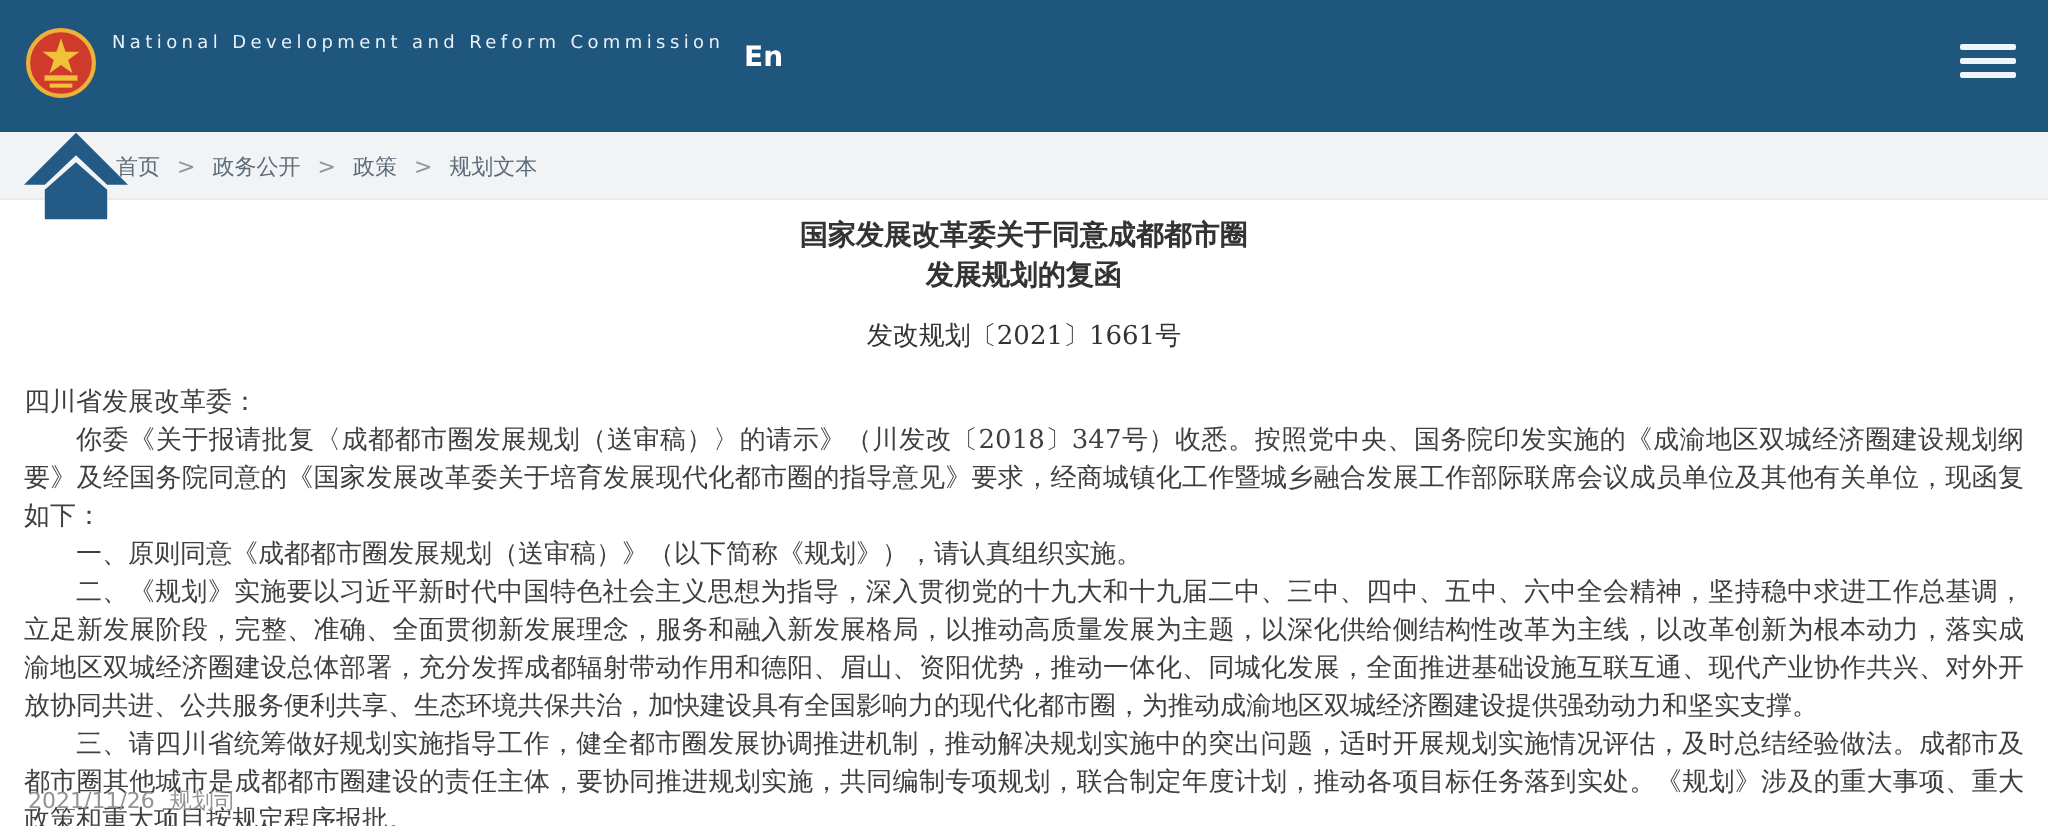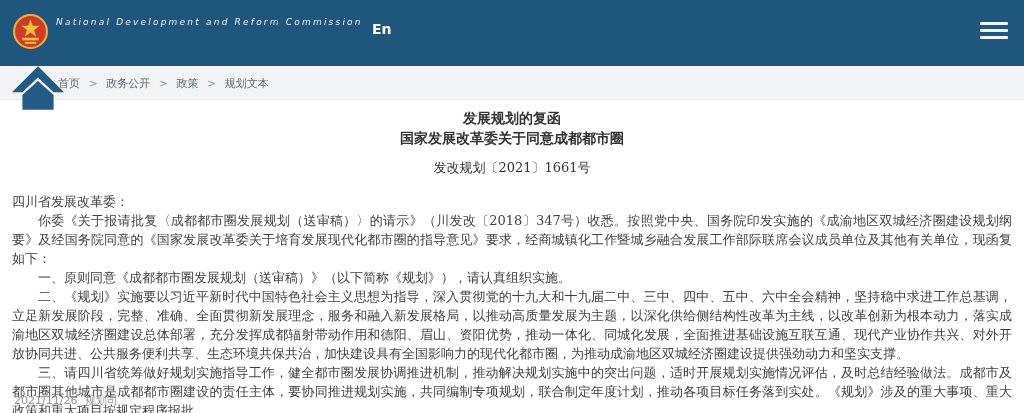--- a/index.html
+++ b/index.html
@@ -25,21 +25,21 @@
   .org-block {
     position:absolute; left:56px; top:13px;
     color:#ffffff;
   }
   .org-cn {
     font-size:18px; font-weight:bold; letter-spacing:1px;
     line-height:20px; white-space:nowrap;
   }
   .org-en {
     font-size:9px; color:#e8f1f8; letter-spacing:2.2px;
-    margin-top:4px; white-space:nowrap;font-style:italic;
+    margin-top:4px; white-space:nowrap;
   }
   .lang-switch {
     position:absolute; left:372px; top:21px;
     color:#ffffff; font-size:14px; font-weight:bold;
     cursor:pointer;
   }
   .hamburger {
     position:absolute; right:16px; top:22px;
     width:28px; cursor:pointer;
   }
@@ -135,22 +135,22 @@
     <a class="crumb">规划文本</a>
   </div>
   <svg class="home-icon" viewBox="0 0 60 50">
     <path d="M30 0 L60 30 L48 30 L30 13 L12 30 L0 30 Z" fill="#235a86"></path>
     <path d="M30 17 L48 33 L48 50 L12 50 L12 33 Z" fill="#235a86"></path>
   </svg>
 </div>
 
 <div class="doc-area">
   <div class="doc-title">
+    <div>国家发展改革委关于同意成都都市圈</div>
     <div>发展规划的复函</div>
-    <div>国家发展改革委关于同意成都都市圈</div>
   </div>
   <div class="doc-number">发改规划〔2021〕1661号</div>
 
   <div class="doc-body">
     <p class="salutation">四川省发展改革委：</p>
     <p>你委《关于报请批复〈成都都市圈发展规划（送审稿）〉的请示》（川发改〔2018〕347号）收悉。按照党中央、国务院印发实施的《成渝地区双城经济圈建设规划纲要》及经国务院同意的《国家发展改革委关于培育发展现代化都市圈的指导意见》要求，经商城镇化工作暨城乡融合发展工作部际联席会议成员单位及其他有关单位，现函复如下：</p>
     <p>一、原则同意《成都都市圈发展规划（送审稿）》（以下简称《规划》），请认真组织实施。</p>
     <p>二、《规划》实施要以习近平新时代中国特色社会主义思想为指导，深入贯彻党的十九大和十九届二中、三中、四中、五中、六中全会精神，坚持稳中求进工作总基调，立足新发展阶段，完整、准确、全面贯彻新发展理念，服务和融入新发展格局，以推动高质量发展为主题，以深化供给侧结构性改革为主线，以改革创新为根本动力，落实成渝地区双城经济圈建设总体部署，充分发挥成都辐射带动作用和德阳、眉山、资阳优势，推动一体化、同城化发展，全面推进基础设施互联互通、现代产业协作共兴、对外开放协同共进、公共服务便利共享、生态环境共保共治，加快建设具有全国影响力的现代化都市圈，为推动成渝地区双城经济圈建设提供强劲动力和坚实支撑。</p>
     <p>三、请四川省统筹做好规划实施指导工作，健全都市圈发展协调推进机制，推动解决规划实施中的突出问题，适时开展规划实施情况评估，及时总结经验做法。成都市及都市圈其他城市是成都都市圈建设的责任主体，要协同推进规划实施，共同编制专项规划，联合制定年度计划，推动各项目标任务落到实处。《规划》涉及的重大事项、重大政策和重大项目按规定程序报批。</p>
 

